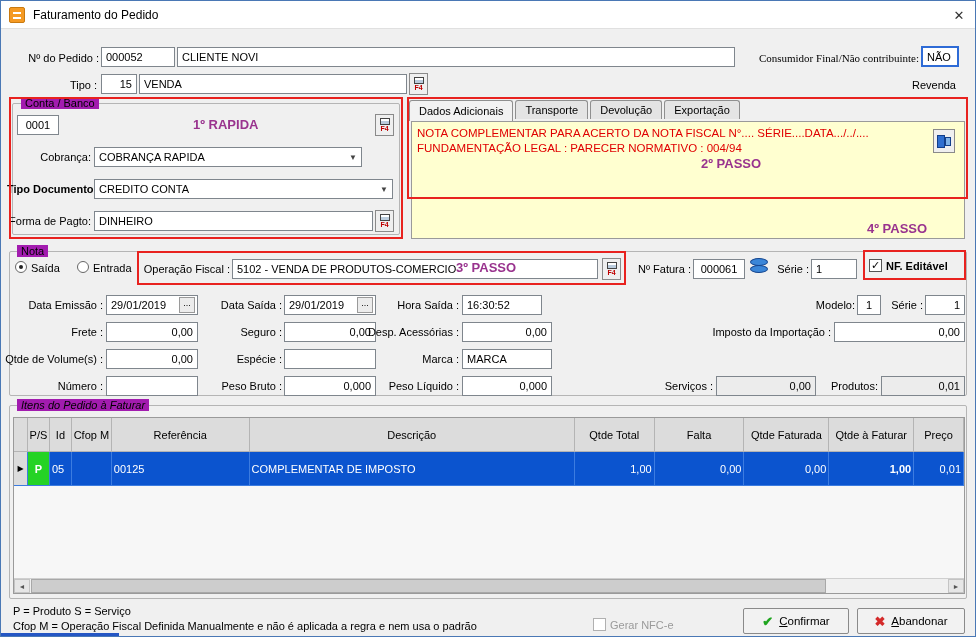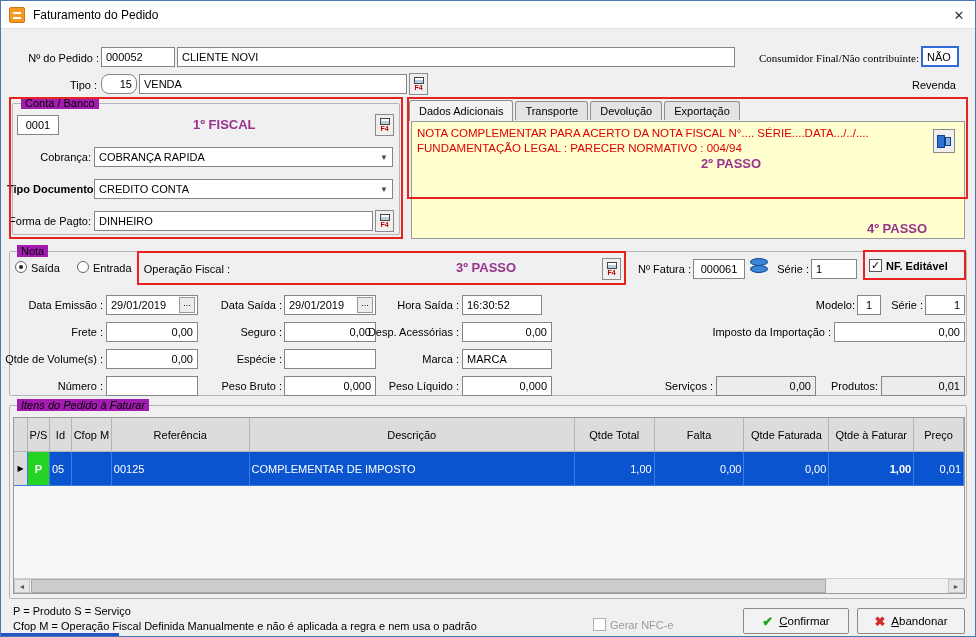--- a/index.html
+++ b/index.html
@@ -34,21 +34,21 @@
            display:flex; flex-direction:column; align-items:center; justify-content:center; cursor:pointer; }
   .f4grid { width:10px; height:7px; border:1px solid #444; background:linear-gradient(#fff 45%, #bcd 45%); }
   .f4txt { font-size:7px; font-weight:bold; color:#c00000; line-height:8px; }
 
   .gbox { position:absolute; border:1px solid #b5b5b5; border-radius:2px; }
   .gboxlbl { position:absolute; background:#a21caf; padding:0 4px; z-index:3; }
   .redbox { position:absolute; border:2px solid #e8221f; pointer-events:none; z-index:5; }
   .passo { position:absolute; color:#99338e; font-weight:bold; font-size:13px; z-index:6; white-space:nowrap; }
 
   
-  .tabs { position:absolute; left:408px; top:99px; height:21px; display:flex; align-items:center; z-index:2; }
+  .tabs { position:absolute; left:408px; top:99px; height:21px; display:flex; align-items:flex-start; z-index:2; }
   .tab { border:1px solid #8f8f8f; border-bottom:none; border-radius:3px 3px 0 0; background:#e4e4e4;
          padding:0 9px; height:19px; line-height:18px; margin-right:2px; cursor:pointer; }
   .tab.active { background:#f2f2f2; height:21px; line-height:20px; }
   .memo { position:absolute; left:410px; top:120px; width:554px; height:118px; background:#ffffd0;
           border:1px solid #9a9a9a; z-index:1; }
   .memoline { position:absolute; color:#e00000; font-size:11.5px; white-space:nowrap; z-index:2; }
   .memobtn { position:absolute; left:932px; top:128px; width:22px; height:24px; background:#efefef;
              border:1px solid #8a8a8a; display:flex; align-items:center; justify-content:center; cursor:pointer; z-index:2;}
   .memoicon { position:relative; width:14px; height:13px; display:block; }
   .memoicon .mi-a { position:absolute; left:0; top:0; width:8px; height:13px; background:#2f6fd0; border:1px solid #123f8a; }
@@ -113,41 +113,41 @@
     <span class="closebtn">✕</span>
   </div>
 
   <span class="lbl lr" style="left:18px; top:51px; width:80px;">Nº do Pedido :</span>
   <div class="inp" style="left:100px; top:46px; width:74px;">000052</div>
   <div class="inp" style="left:176px; top:46px; width:558px;">CLIENTE NOVI</div>
   <span class="lbl lr" style="left:744px; top:51px; width:174px;font-family:Liberation Serif, serif;">Consumidor Final/Não contribuinte:</span>
   <div class="inp" style="left:920px; top:45px; width:38px; height:21px; border:2px solid #2e6bd6;">NÃO</div>
 
   <span class="lbl lr" style="left:40px; top:78px; width:56px;">Tipo :</span>
-  <div class="inp num" style="left:100px; top:73px; width:36px;border-radius:8px;">15</div>
+  <div class="inp num" style="left:100px; top:73px; width:36px;">15</div>
   <div class="inp" style="left:138px; top:73px; width:268px;">VENDA</div>
   <button class="f4btn" style="left:408px; top:72px;">
     <span class="f4grid"></span>
     <span class="f4txt">F4</span>
   </button>
   <span class="lbl lr" style="left:880px; top:78px; width:75px;">Revenda</span>
 
   <div class="gbox" style="left:11px; top:102px; width:388px; height:132px;"></div>
   <span class="gboxlbl" style="left:20px; top:96px;">Conta / Banco</span>
   <div class="redbox" style="left:8px; top:96px; width:394px; height:142px;"></div>
 
   <div class="inp cen" style="left:16px; top:114px; width:42px;">0001</div>
-  <span class="passo" style="left:192px; top:116px;">1º FISCAL</span>
+  <span class="passo" style="left:192px; top:116px;">1º RAPIDA</span>
   <button class="f4btn" style="left:374px; top:113px;">
     <span class="f4grid"></span>
     <span class="f4txt">F4</span>
   </button>
 
   <span class="lbl lr" style="left:14px; top:150px; width:76px;">Cobrança:</span>
-  <div class="inp combo" style="left:93px; top:146px; width:299px;">
+  <div class="inp combo" style="left:93px; top:146px; width:268px;">
     <span>COBRANÇA RAPIDA</span>
     <span class="arr">▼</span>
   </div>
 
   <span class="lbl lr" style="left:6px; top:182px; width:84px;font-weight:bold;">Tipo Documento:</span>
   <div class="inp combo" style="left:93px; top:178px; width:299px;">
     <span>CREDITO CONTA</span>
     <span class="arr">▼</span>
   </div>
 
@@ -179,20 +179,21 @@
 
   <div class="gbox" style="left:8px; top:250px; width:958px; height:145px;"></div>
   <span class="gboxlbl" style="left:16px; top:244px;">Nota</span>
 
   <span class="radio sel" style="left:14px; top:260px;"></span>
   <span class="lbl" style="left:30px; top:261px;">Saída</span>
   <span class="radio" style="left:76px; top:260px;"></span>
   <span class="lbl" style="left:92px; top:261px;">Entrada</span>
 
   <span class="lbl lr" style="left:139px; top:262px; width:90px;">Operação Fiscal :</span>
+  <div class="inp" style="left:231px; top:258px; width:366px;">5102 - VENDA DE PRODUTOS-COMERCIO</div>
   <span class="passo" style="left:455px; top:259px;">3º PASSO</span>
   <button class="f4btn" style="left:601px; top:257px;">
     <span class="f4grid"></span>
     <span class="f4txt">F4</span>
   </button>
   <div class="redbox" style="left:136px; top:250px; width:489px; height:34px;"></div>
 
   <span class="lbl lr" style="left:632px; top:262px; width:58px;">Nº Fatura :</span>
   <div class="inp cen" style="left:692px; top:258px; width:52px;">000061</div>
   <span class="fatic">

